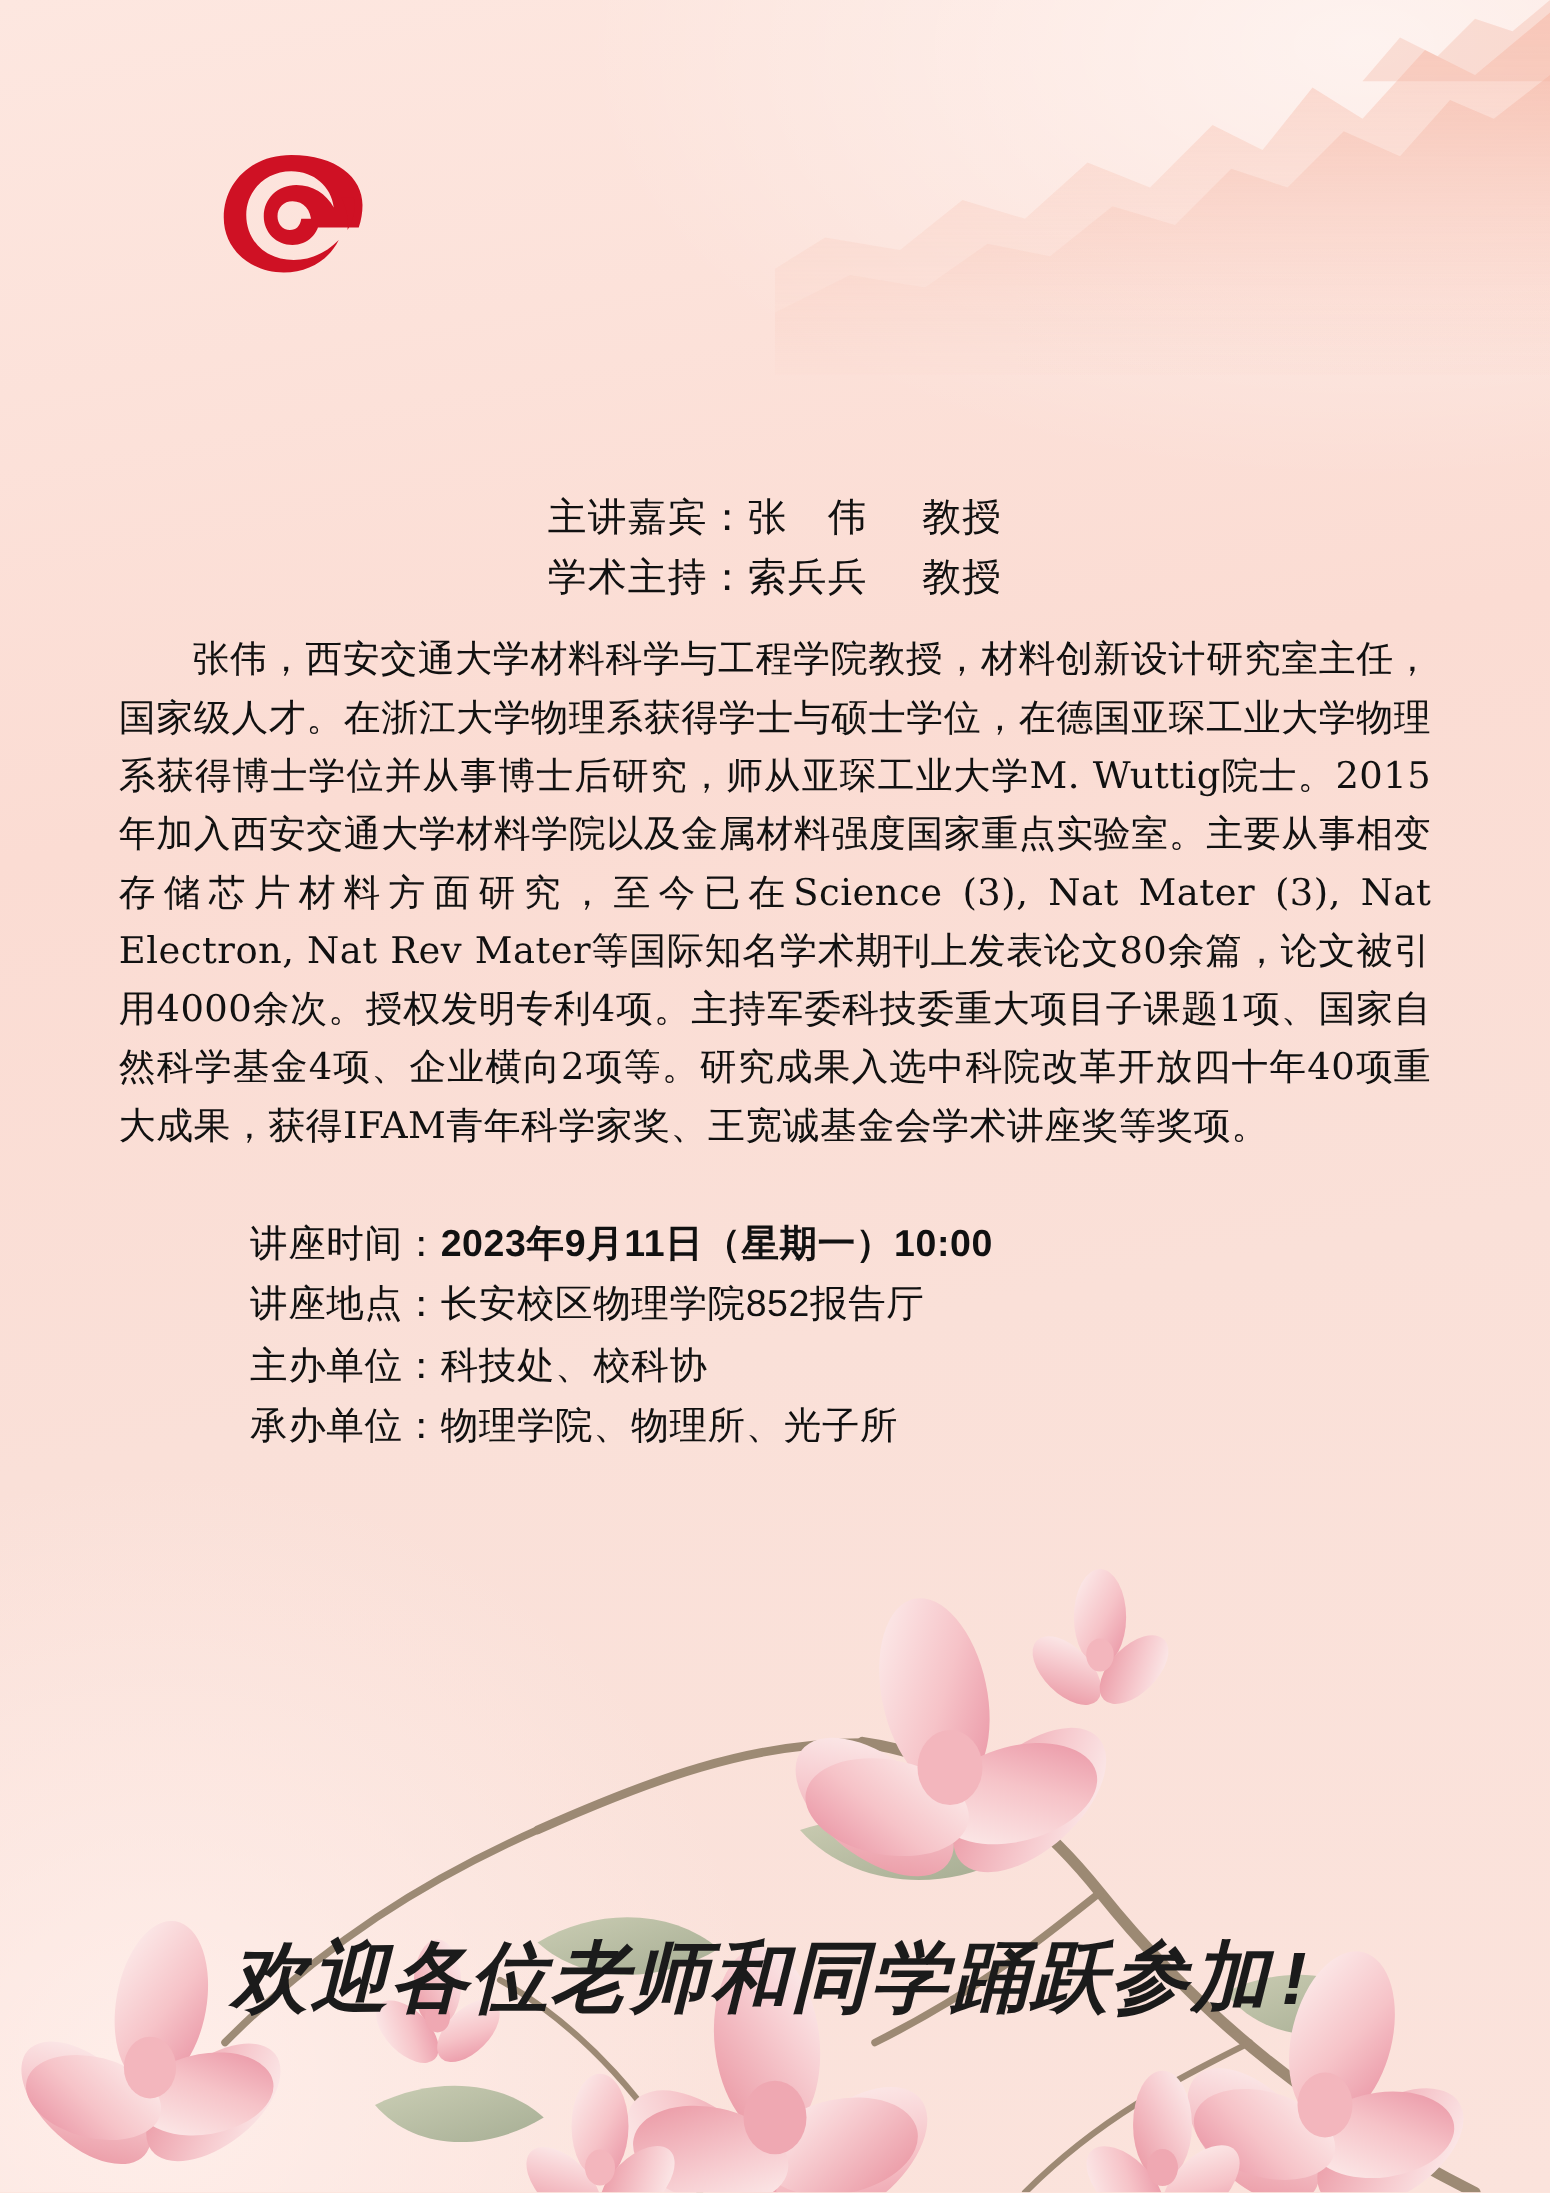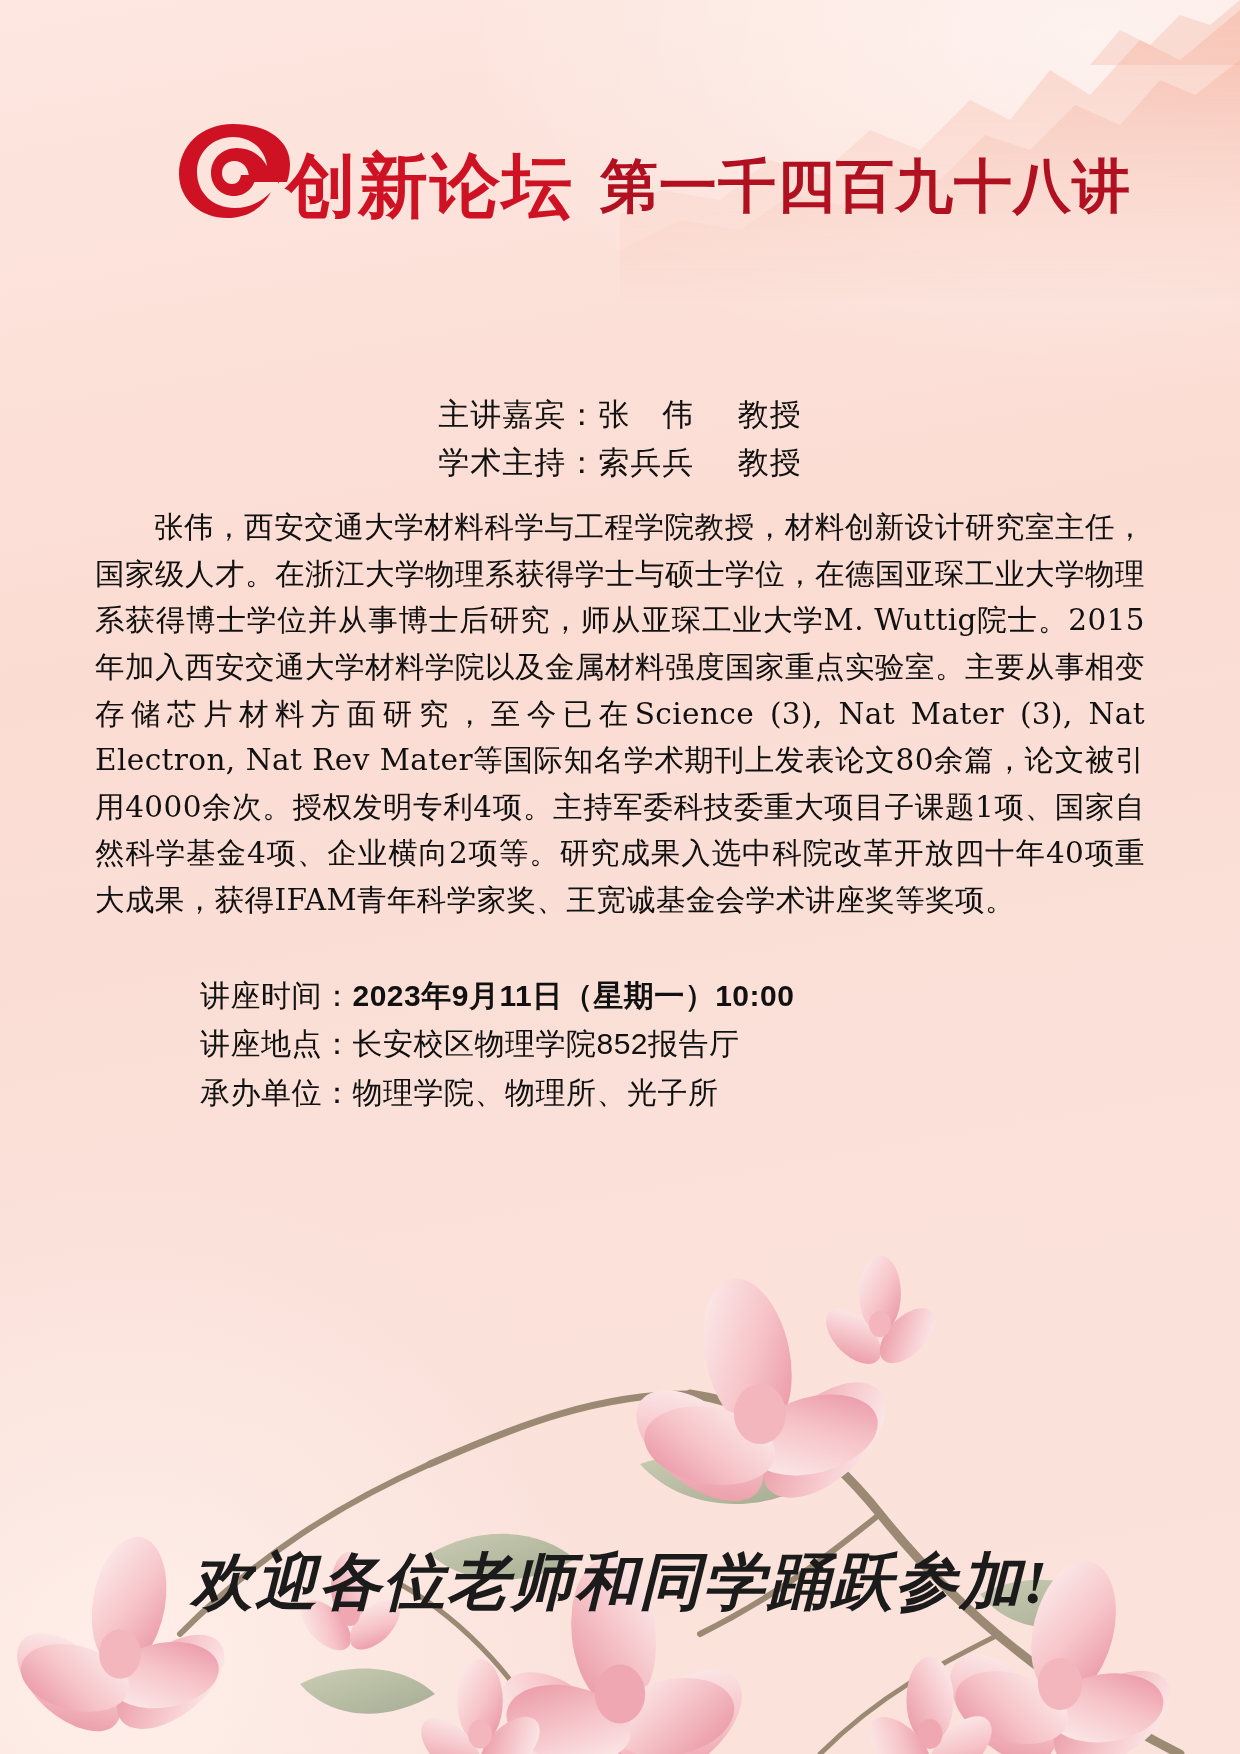--- a/index.html
+++ b/index.html
@@ -149,21 +149,21 @@
   .info-row.bold {
     font-weight: 700;
   }
   .info-row .lbl { font-weight: 400; }
 
   .welcome {
     position: absolute;
     left: 0; right: 0;
     bottom: 130px;
     text-align: center;
-    font-family: Liberation Serif, serif;
+    font-family: Liberation Mono, monospace;
     font-size: 62px;
     font-weight: 700;
     color: #1b1b1b;
     letter-spacing: 2px;
     font-style: italic;
   }
 </style>
 </head>
 <body>
 
@@ -187,24 +187,20 @@
 
   <div class="header">
     <div class="logo-wrap">
       <div class="logo-mark">
         <svg width="120" height="108" viewBox="0 0 120 108">
           <path d="M60,6 C28,6 6,28 6,56 C6,82 28,100 54,100 C74,100 90,90 98,74 C88,84 76,90 62,90 C40,90 24,75 24,54 C24,34 40,19 60,19 C78,19 92,31 94,48 C88,37 77,30 64,30 C49,30 38,41 38,55 C38,68 48,78 61,78 C73,78 82,69 83,57 L68,57 C67,63 64,66 59,66 C53,66 49,61 49,55 C49,48 54,43 61,43 C70,43 76,50 76,60 L76,64 L114,64 C116,58 117,52 117,46 C117,24 96,6 60,6 Z" fill="#cf1124"></path>
           <path d="M100,40 C104,48 106,56 105,66 C110,58 112,48 110,40 Z" fill="#cf1124"></path>
         </svg>
       </div>
     </div>
-    <div class="title-line">
-      <span class="forum-title">创新论坛</span>
-      <span class="forum-session">第一千四百九十八讲</span>
-    </div>
   </div>
 
   <div class="content">
 
 
     <div class="speaker-block">
       <div>
         <span>主讲嘉宾：</span><span>张　伟</span>&nbsp;&nbsp;&nbsp;&nbsp;<span>教授</span>
       </div>
       <div>
@@ -213,20 +209,23 @@
     </div>
 
     <p class="bio">张伟，西安交通大学材料科学与工程学院教授，材料创新设计研究室主任，国家级人才。在浙江大学物理系获得学士与硕士学位，在德国亚琛工业大学物理系获得博士学位并从事博士后研究，师从亚琛工业大学M. Wuttig院士。2015年加入西安交通大学材料学院以及金属材料强度国家重点实验室。主要从事相变存储芯片材料方面研究，至今已在Science (3), Nat Mater (3), Nat Electron, Nat Rev Mater等国际知名学术期刊上发表论文80余篇，论文被引用4000余次。授权发明专利4项。主持军委科技委重大项目子课题1项、国家自然科学基金4项、企业横向2项等。研究成果入选中科院改革开放四十年40项重大成果，获得IFAM青年科学家奖、王宽诚基金会学术讲座奖等奖项。</p>
 
     <div class="info-block">
       <div class="info-row bold">
         <span class="lbl">讲座时间：</span><span>2023年9月11日（星期一）10:00</span>
       </div>
       <div class="info-row">
         <span class="lbl">讲座地点：</span><span>长安校区物理学院852报告厅</span>
+      </div>
+      <div class="info-row">
+        <span class="lbl">主办单位：</span><span>科技处、校科协</span>
       </div>
       <div class="info-row">
         <span class="lbl">承办单位：</span><span>物理学院、物理所、光子所</span>
       </div>
     </div>
   </div>
 
   <svg class="flowers" viewBox="0 0 1240 760">
     <defs>
       <linearGradient id="pet" x1="0" y1="0" x2="1" y2="1">

